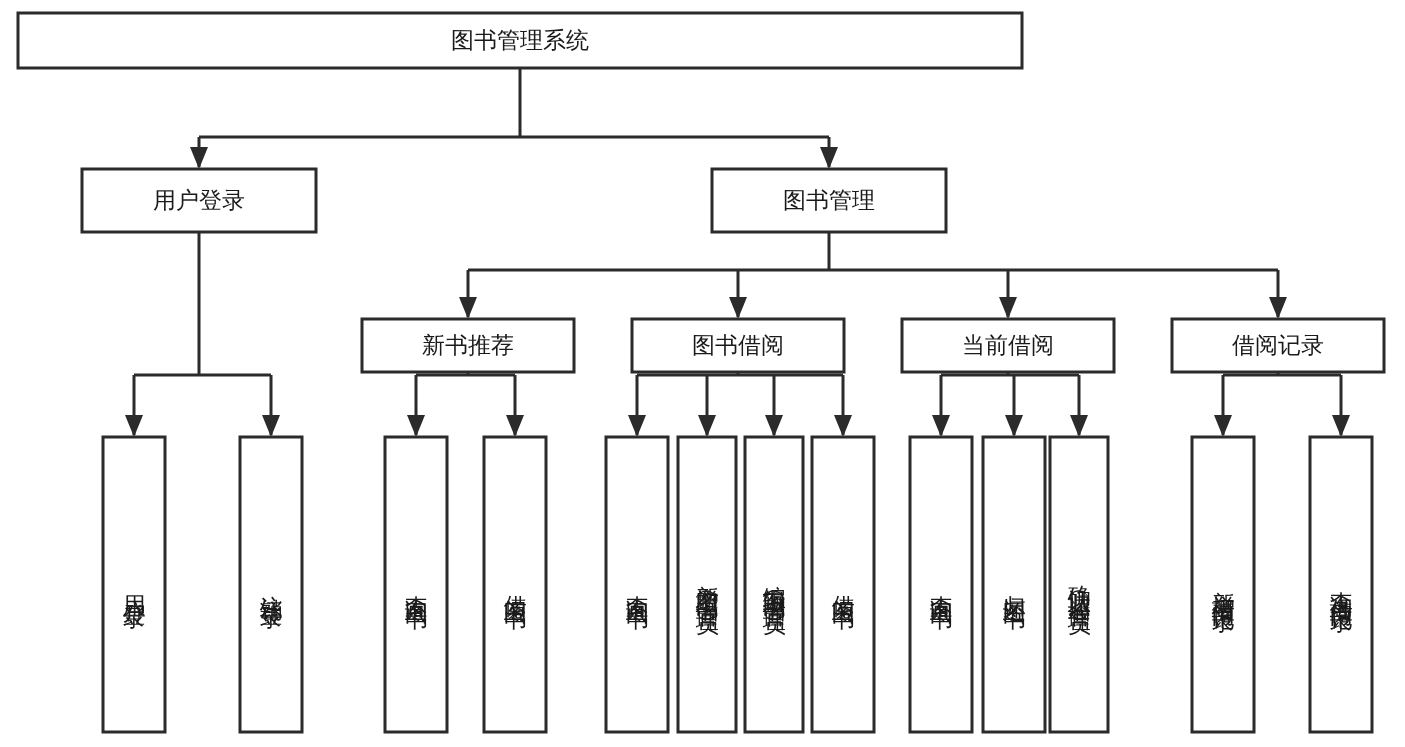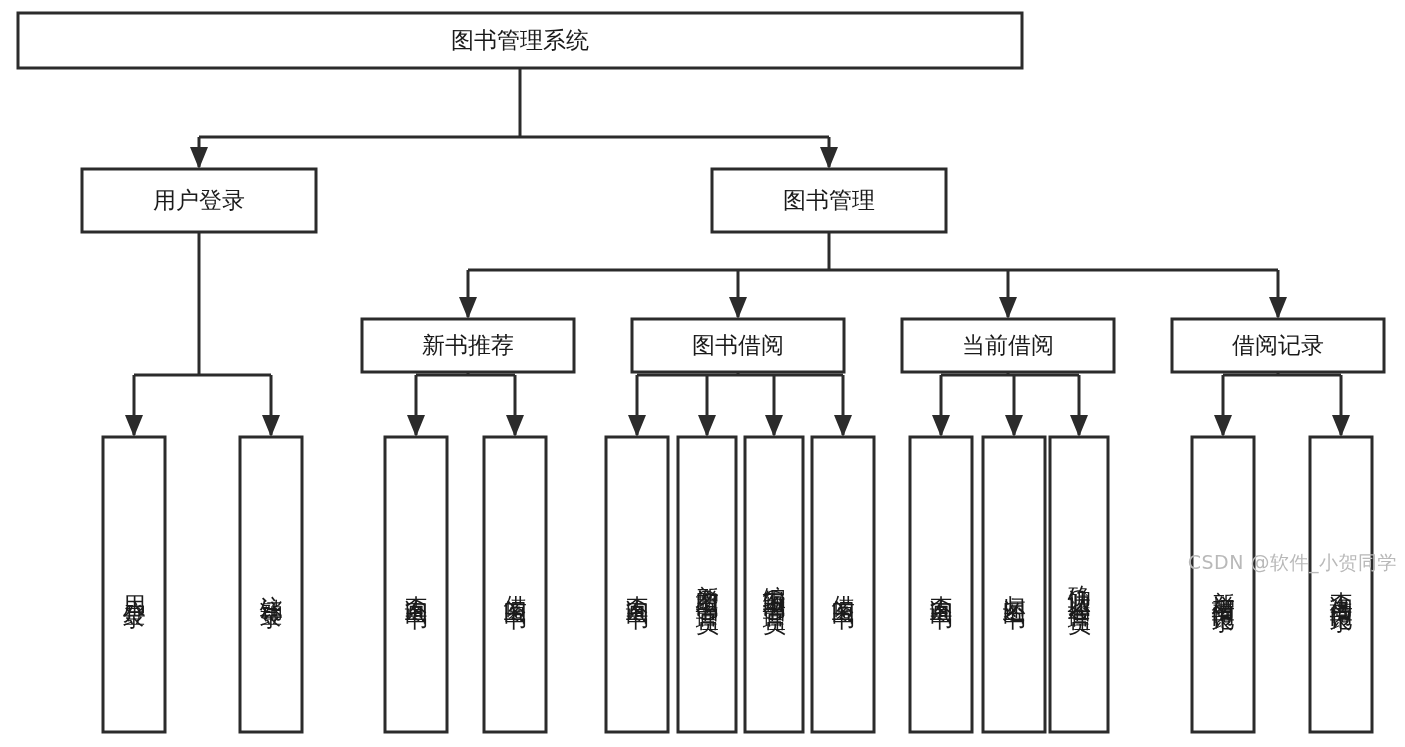--- a/index.html
+++ b/index.html
@@ -204,14 +204,13 @@
         <div class="vert-label">确认归还（管理员）</div>
       </div>
       <div class="vert-label-wrap" style="left: 1192px; top: 437px; width: 62px; height: 295px;">
         <div class="vert-label">新增借阅记录</div>
       </div>
       <div class="vert-label-wrap" style="left: 1310px; top: 437px; width: 62px; height: 295px;">
         <div class="vert-label">查询借阅记录</div>
       </div>
     </div>
 
-  <div class="watermark">CSDN @软件_小贺同学</div>
 </div>
 
 </body></html>

